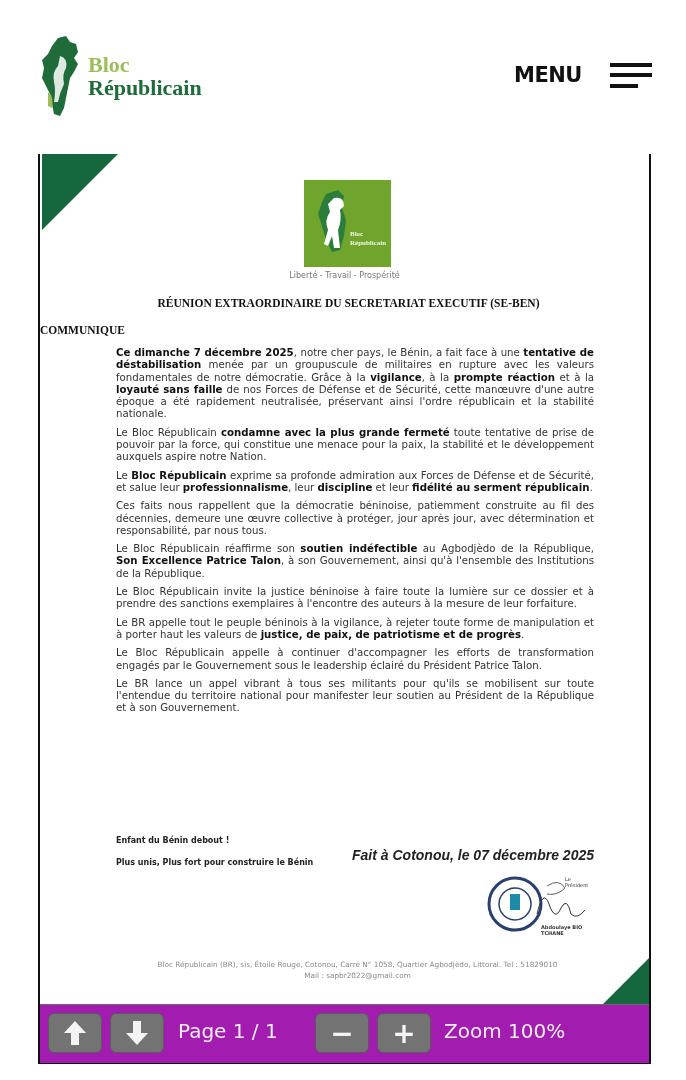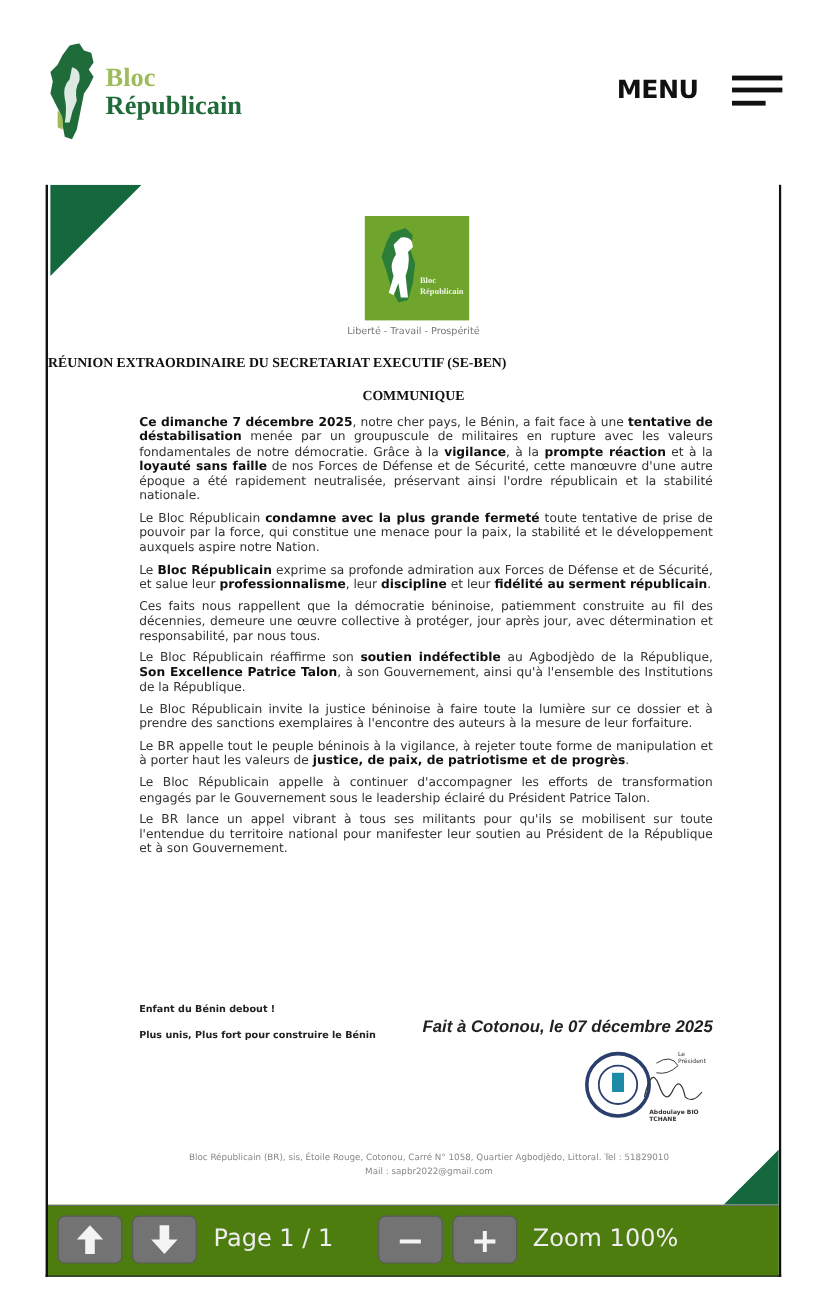--- a/index.html
+++ b/index.html
@@ -17,35 +17,35 @@
   .hamburger span:nth-child(2){ top:12px; width:42px; }
   .hamburger span:nth-child(3){ top:23px; width:28px; }
 
   .viewer { position:absolute; left:38px; top:154px; width:613px; height:910px; border-left:2px solid #111; border-right:2px solid #111; border-bottom:2px solid #111; box-sizing:border-box; background:#fff; }
   .page { position:absolute; left:0; top:0; width:609px; height:850px; background:#fff; overflow:hidden; }
   .corner-tl { position:absolute; left:2px; top:0; width:0; height:0; border-top:76px solid #15683d; border-right:76px solid transparent; }
   .corner-br { position:absolute; right:0; bottom:0; width:0; height:0; border-bottom:46px solid #15683d; border-left:46px solid transparent; }
   .doc-logo { position:absolute; left:264px; top:26px; width:87px; height:87px; background:#6fa52c; }
   .doc-logo .lt { position:absolute; left:46px; top:50px; font-family:"Liberation Serif", serif; font-size:7px; color:#f0f6e4; font-weight:bold; line-height:9px; }
   .motto { position:absolute; left:0; width:609px; top:117px; text-align:center; font-size:8px; color:#777; font-family:"DejaVu Sans", sans-serif; }
-  .title1 { position:absolute; left:0; width:617px; top:143px; font-family:"Liberation Serif", serif; font-weight:bold; font-size:11.5px; color:#111; }
-  .title2 { position:absolute; left:0; width:609px; top:170px; text-align:center; font-family:"Liberation Serif", serif; font-weight:bold; font-size:11.5px; color:#111; }
+  .title1 { position:absolute; left:0; width:617px; top:143px; text-align:center; font-family:"Liberation Serif", serif; font-weight:bold; font-size:11.5px; color:#111; }
+  .title2 { position:absolute; left:0; width:609px; top:170px; font-family:"Liberation Serif", serif; font-weight:bold; font-size:11.5px; color:#111; }
   .body-text { position:absolute; left:76px; top:193px; width:478px; font-family:"DejaVu Sans", sans-serif; font-size:10.2px; line-height:12.3px; color:#333; text-align:justify; }
   .body-text p { margin:0 0 6px 0; }
   .body-text b { color:#111; }
   .closing { position:absolute; left:76px; top:682px; width:478px; font-family:"DejaVu Sans", sans-serif; font-size:8px; font-weight:bold; color:#222; }
   .closing .c1 { position:absolute; left:0; top:0; }
   .closing .c2 { position:absolute; left:0; top:22px; }
   .place-date { position:absolute; right:55px; top:693px; font-family:Liberation Sans, sans-serif; font-size:14px; font-weight:bold; font-style:italic; color:#222;text-align:right; }
   .stamp { position:absolute; left:445px; top:720px; width:110px; height:60px; }
   .stamp .sig-title { position:absolute; left:80px; top:2px; font-size:5px; color:#333; }
   .stamp .sig-name { position:absolute; left:56px; top:50px; font-size:5px; color:#333; font-weight:bold; }
   .footer-addr { position:absolute; left:0; width:609px; top:805px; text-align:center; font-family:"DejaVu Sans", sans-serif; font-size:7.3px; color:#888; line-height:11px;margin-left:13px; }
 
-  .toolbar { position:absolute; left:0; top:850px; width:609px; height:58px; background:#4d7c0f; border-top:1px solid #6a6a6a; }
+  .toolbar { position:absolute; left:0; top:850px; width:609px; height:58px; background:#a21caf; border-top:1px solid #6a6a6a; }
   .tb-btn { position:absolute; top:8px; width:54px; height:40px; background:#737373; border:1px solid #5a5a5a; border-radius:6px; box-sizing:border-box; display:flex; align-items:center; justify-content:center; color:#f4f4f4; font-size:28px; font-weight:bold; cursor:pointer; }
   .tb-label { position:absolute; top:14px; font-family:"DejaVu Sans", sans-serif; font-size:20px; color:#eeeeee; }
 </style>
 </head>
 <body>
 
 <div class="header">
   <div class="logo">
     <svg class="map" width="46" height="82" viewBox="0 0 46 82">
       <path d="M18 2 L26 0 L30 6 L36 8 L38 16 L34 22 L38 28 L34 36 L30 42 L28 52 L26 62 L24 72 L20 80 L14 78 L12 68 L10 58 L6 50 L2 42 L4 32 L2 24 L8 18 L12 10 Z" fill="#1f6b3a"></path>

